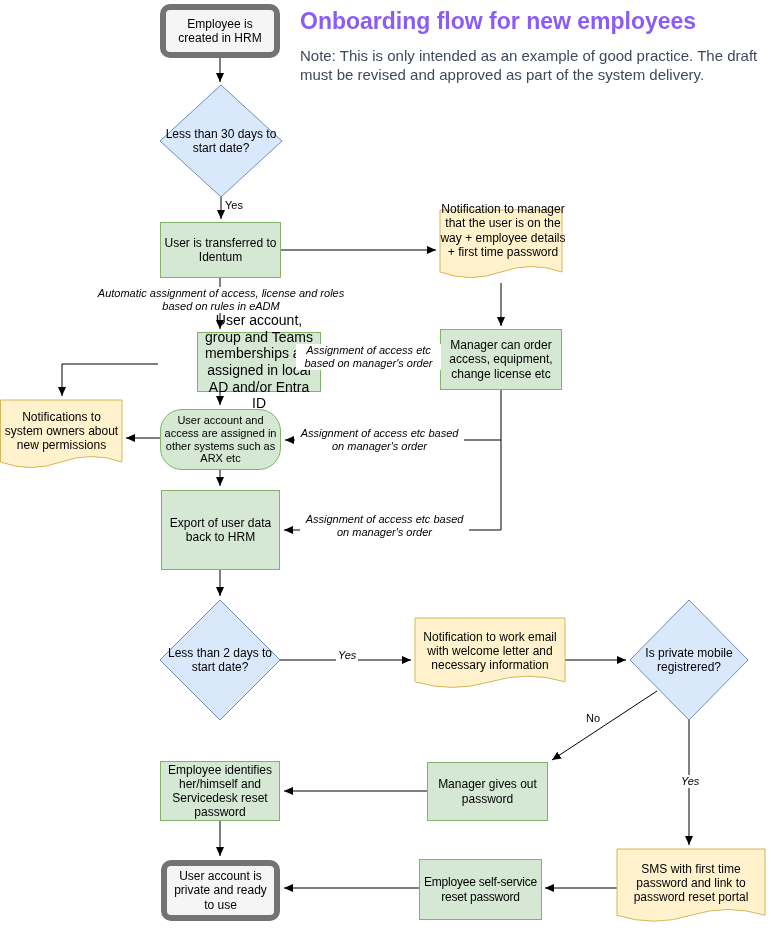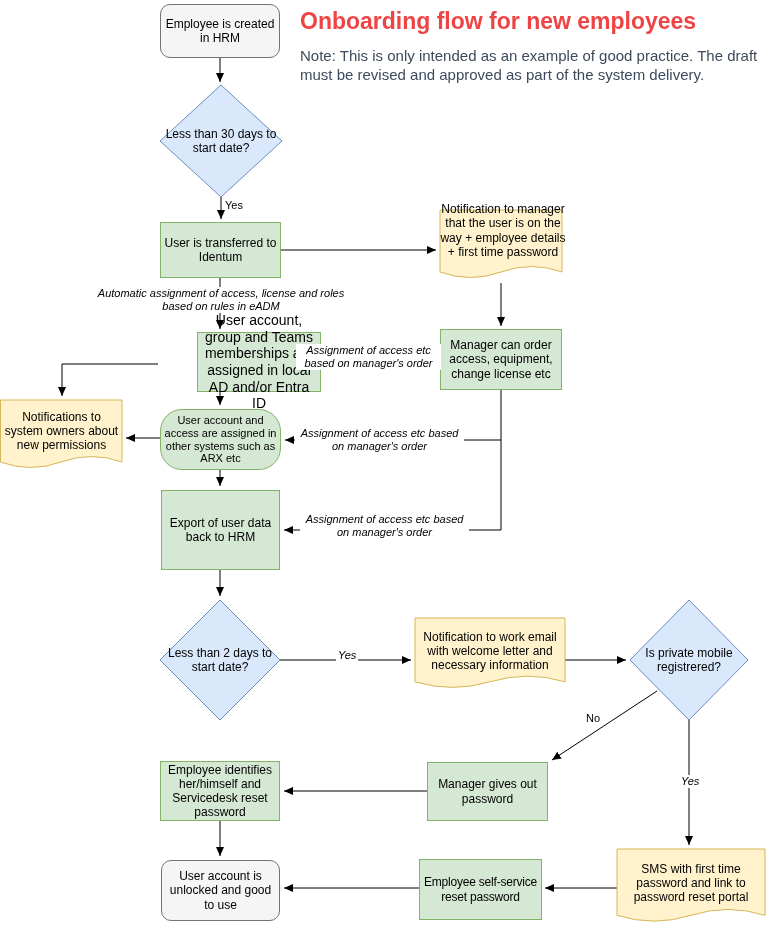--- a/index.html
+++ b/index.html
@@ -6,34 +6,34 @@
   #canvas{
     position:relative;width:771px;height:931px;background:#ffffff;
     font-family:"Liberation Sans",sans-serif;color:#000;overflow:hidden;
   }
   #edges{position:absolute;left:0;top:0;z-index:1;}
   .node{
     position:absolute;z-index:2;display:flex;align-items:center;justify-content:center;
     text-align:center;font-size:12px;line-height:1.18;box-sizing:border-box;padding:2px;
   }
   .green{background:#d5e8d4;border:1px solid #82b366;}
-  .grayround{background:#f5f5f5;border:1px solid #737373;border-radius:10px;}
+  .grayround{background:#f5f5f5;border:6px solid #737373;border-radius:10px;}
   .overlay{
     position:absolute;z-index:2;display:flex;align-items:center;justify-content:center;
     text-align:center;font-size:12px;line-height:1.18;pointer-events:none;
   }
   .elabel{
     position:absolute;z-index:3;font-size:11px;line-height:1.18;text-align:center;
     white-space:nowrap;
   }
   .elabel.wrap{white-space:normal;}
   .whitebg{background:#ffffff;padding:0 2px;font-style:italic;}
   .title{
     position:absolute;left:300px;top:8px;width:460px;z-index:2;
-    font-size:23px;font-weight:bold;color:#ef4444;
+    font-size:23px;font-weight:bold;color:#8b5cf6;
   }
   .note{
     position:absolute;left:300px;top:46px;width:462px;z-index:2;
     font-size:15px;line-height:1.27;color:#3e4a5c;
   }
   .small10{font-size:14px;margin-left:39px;}
   .small11{font-size:11px;}
 </style>
 </head>
 <body>
@@ -97,21 +97,21 @@
   <div class="node green small10" style="left:158px;top:332px;width:124px;height:60px;">User account, group and Teams memberships are assigned in local AD and/or Entra ID</div>
 
   <div class="node green small11" style="left:160px;top:409px;width:121px;height:61px;border-radius:22px;">User account and access are assigned in other systems such as ARX etc</div>
 
   <div class="node green" style="left:161px;top:490px;width:119px;height:80px;">Export of user data back to HRM</div>
 
   <div class="node green" style="left:427px;top:762px;width:121px;height:59px;">Manager gives out password</div>
 
   <div class="node green" style="left:160px;top:761px;width:120px;height:60px;">Employee identifies her/himself and Servicedesk reset password</div>
 
-  <div class="node grayround" style="left:161px;top:860px;width:119px;height:61px;">User account is unlocked and good to use</div>
+  <div class="node grayround" style="left:161px;top:860px;width:119px;height:61px;">User account is private and ready to use</div>
 
   <div class="node green" style="left:419px;top:859px;width:123px;height:61px;letter-spacing:-0.2px;">Employee self-service reset password</div>
 
   <div class="overlay" style="left:163px;top:85px;width:116px;height:112px;">Less than 30 days to start date?</div>
   <div class="overlay" style="left:162px;top:600px;width:116px;height:120px;">Less than 2 days to start date?</div>
   <div class="overlay" style="left:634px;top:600px;width:110px;height:120px;">Is private mobile registrered?</div>
 
   <div class="overlay" style="left:439px;top:181px;width:128px;height:75px;margin-top:12px;">Notification to manager that the user is on the way + employee details + first time password</div>
   <div class="overlay" style="left:3px;top:402px;width:117px;height:58px;">Notifications to system owners about new permissions</div>
   <div class="overlay" style="left:414px;top:622px;width:152px;height:58px;">Notification to work email with welcome letter and necessary information</div>

